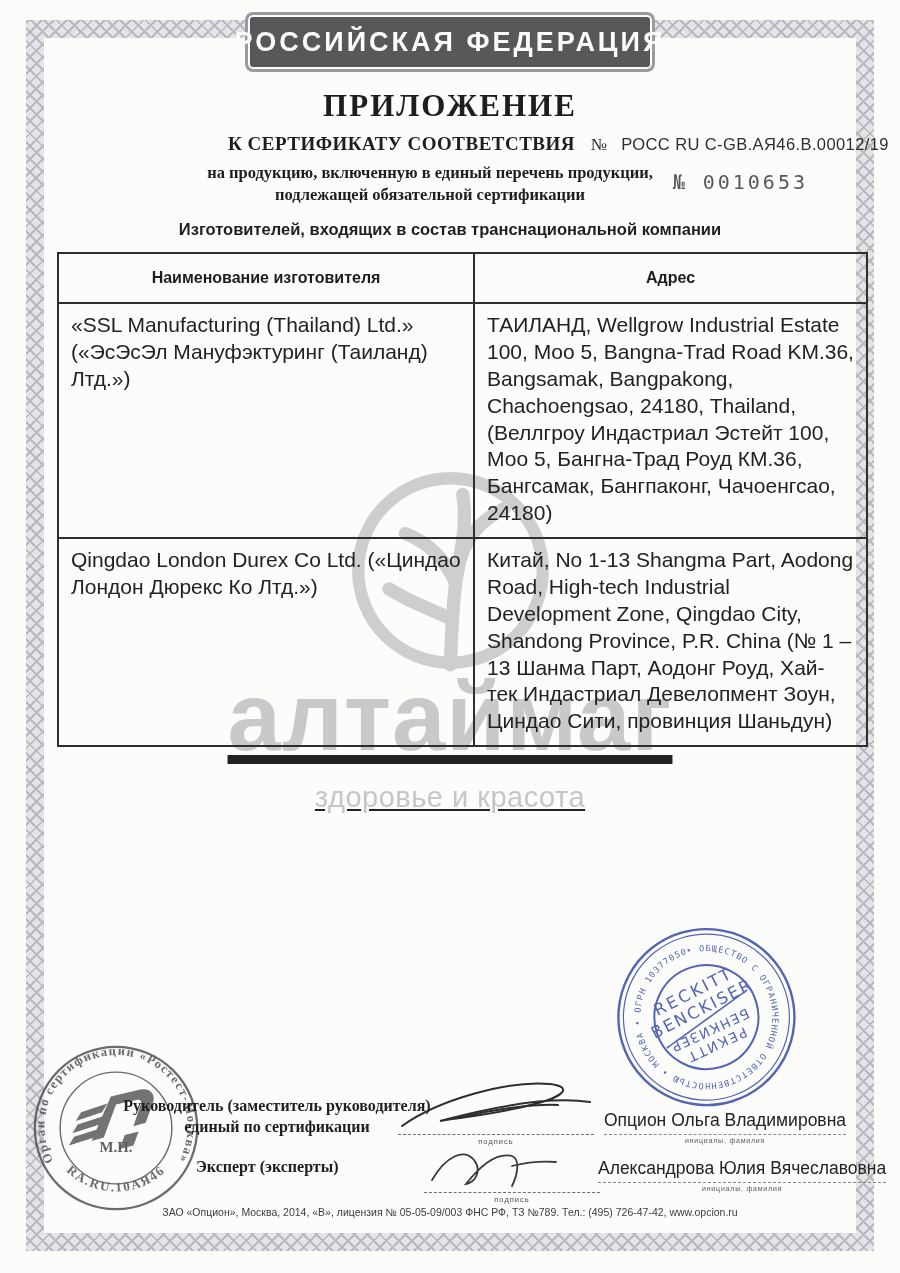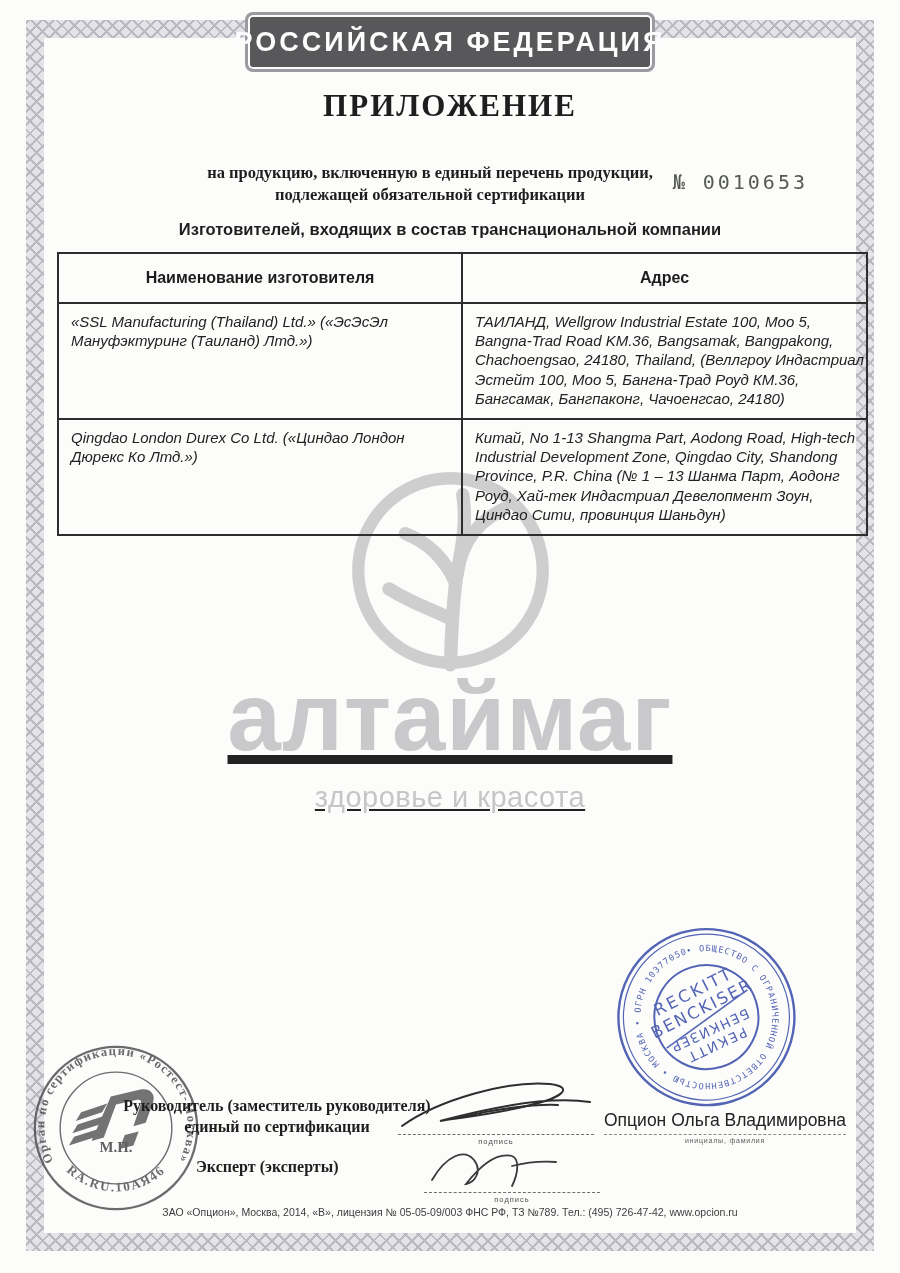--- a/index.html
+++ b/index.html
@@ -61,21 +61,21 @@
     font-family:"Liberation Sans",sans-serif;z-index:4;
   }
   .makers-table th,.makers-table td{
     border:2px solid #2e2e2e;vertical-align:top;text-align:left;
   }
   .makers-table th{
     height:46px;text-align:center;vertical-align:middle;
     font-size:16px;font-weight:bold;color:#1d1d1d;
   }
   .makers-table td{
-    padding:8px 0 10px 12px;font-size:15px;line-height:1.28;color:#222;font-style:italic;
+    padding:8px 12px 10px 12px;font-size:21px;line-height:1.28;color:#222;
   }
   .makers-table td.name-cell{width:390px;}
   .makers-table tr.row-1 td{height:82px;}
   .makers-table tr.row-2 td{height:96px;}
   
   .watermark{position:absolute;left:0;top:468px;width:100%;text-align:center;z-index:1;text-decoration:underline;}
   .wm-logo{display:block;margin:0 auto;}
   .wm-brand{
     margin-top:-4px;font-family:"Liberation Sans",sans-serif;font-weight:bold;
     font-size:96px;letter-spacing:1px;color:#c9c9cb;line-height:1;
@@ -127,20 +127,25 @@
 <div class="page">
 
   <div class="frame">
     <div class="frame-inner"></div>
   </div>
 
   <div class="banner">РОССИЙСКАЯ ФЕДЕРАЦИЯ</div>
 
   <div class="title">ПРИЛОЖЕНИЕ</div>
 
+  <div class="cert-line">
+    <span class="cert-label">К СЕРТИФИКАТУ СООТВЕТСТВИЯ</span>
+    <span class="cert-nosign">№</span>
+    <span class="cert-number">РОСС RU C-GB.АЯ46.В.00012/19</span>
+  </div>
 
   <div class="product-block">
     <div class="product-lines">
       <div>на продукцию, включенную в единый перечень продукции,</div>
       <div>подлежащей обязательной сертификации</div>
     </div>
     <div class="form-number">№ 0010653</div>
   </div>
 
   <div class="section-heading">Изготовителей, входящих в состав транснациональной компании</div>
@@ -259,16 +264,20 @@
     <svg width="170" height="46" viewBox="0 0 170 46">
       <g fill="none" stroke="#3a3a3a" stroke-width="1.8" stroke-linecap="round">
         <path d="M8,38 C22,14 40,6 50,18 C58,28 52,40 42,42 C56,24 72,10 88,14 C96,17 94,32 88,44"></path>
         <path d="M88,24 C104,20 118,19 132,20"></path>
       </g>
     </svg>
     <div class="sig-line" style="width:176px"></div>
     <div class="sig-caption">подпись</div>
   </div>
 
+  <div class="name-block name2">
+    <div class="name-text">Александрова Юлия Вячеславовна</div>
+    <div class="name-caption">инициалы, фамилия</div>
+  </div>
 
   <div class="footer">ЗАО «Опцион», Москва, 2014, «В», лицензия № 05-05-09/003 ФНС РФ, ТЗ №789.  Тел.: (495) 726-47-42,  www.opcion.ru</div>
 
 </div>
 
 </body></html>

